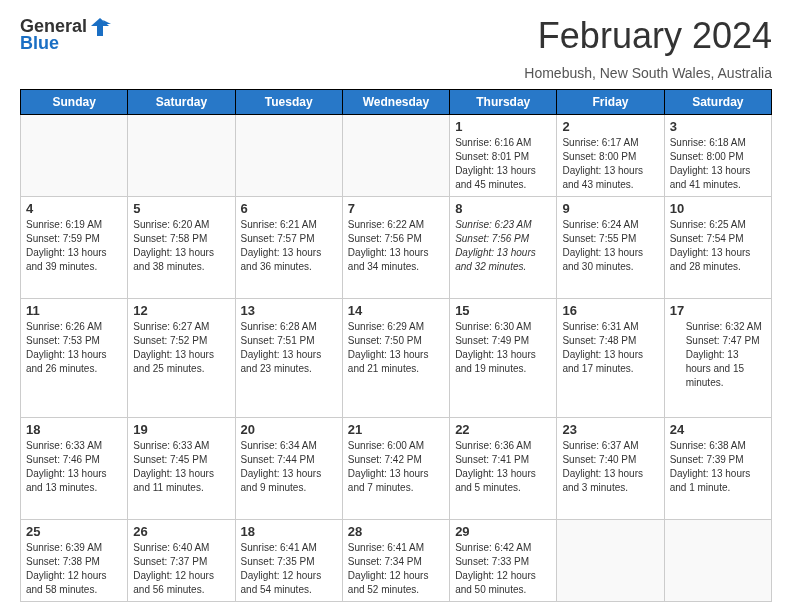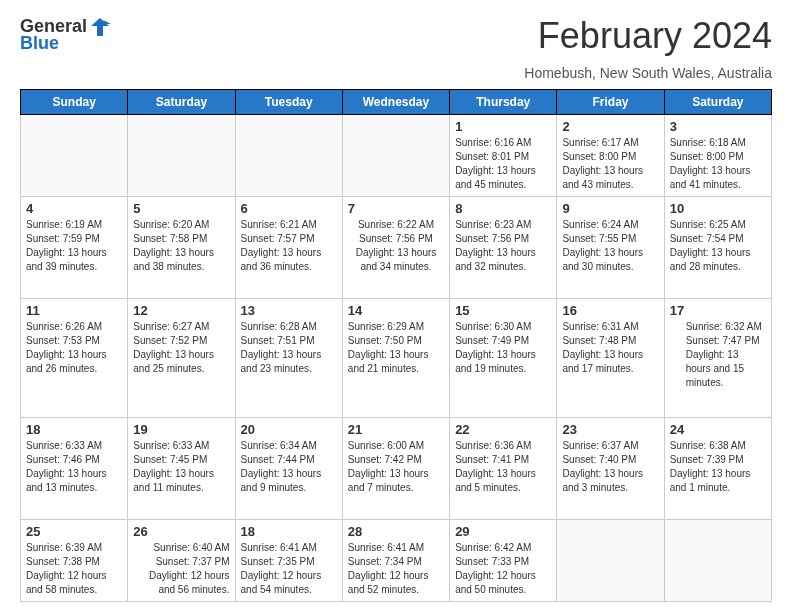--- a/index.html
+++ b/index.html
@@ -161,27 +161,27 @@
 Daylight: 13 hours and 38 minutes.</div>
           </td>
           <td>
             <span class="day-num">6</span>
             <div class="day-info" style="white-space: pre-line;">Sunrise: 6:21 AM
 Sunset: 7:57 PM
 Daylight: 13 hours and 36 minutes.</div>
           </td>
           <td>
             <span class="day-num">7</span>
-            <div class="day-info" style="white-space: pre-line; text-align: center;">Sunrise: 6:22 AM
+            <div class="day-info" style="white-space: pre-line;">Sunrise: 6:22 AM
 Sunset: 7:56 PM
 Daylight: 13 hours and 34 minutes.</div>
           </td>
           <td>
             <span class="day-num">8</span>
-            <div class="day-info" style="white-space: pre-line;">Sunrise: 6:23 AM
+            <div class="day-info" style="white-space: pre-line; font-style: italic;">Sunrise: 6:23 AM
 Sunset: 7:56 PM
 Daylight: 13 hours and 32 minutes.</div>
           </td>
           <td>
             <span class="day-num">9</span>
             <div class="day-info" style="white-space: pre-line;">Sunrise: 6:24 AM
 Sunset: 7:55 PM
 Daylight: 13 hours and 30 minutes.</div>
           </td>
           <td>
@@ -281,21 +281,21 @@
         </tr>
         <tr>
           <td>
             <span class="day-num">25</span>
             <div class="day-info" style="white-space: pre-line;">Sunrise: 6:39 AM
 Sunset: 7:38 PM
 Daylight: 12 hours and 58 minutes.</div>
           </td>
           <td>
             <span class="day-num">26</span>
-            <div class="day-info" style="white-space: pre-line; text-align: right;">Sunrise: 6:40 AM
+            <div class="day-info" style="white-space: pre-line;">Sunrise: 6:40 AM
 Sunset: 7:37 PM
 Daylight: 12 hours and 56 minutes.</div>
           </td>
           <td>
             <span class="day-num">18</span>
             <div class="day-info" style="white-space: pre-line;">Sunrise: 6:41 AM
 Sunset: 7:35 PM
 Daylight: 12 hours and 54 minutes.</div>
           </td>
           <td>

